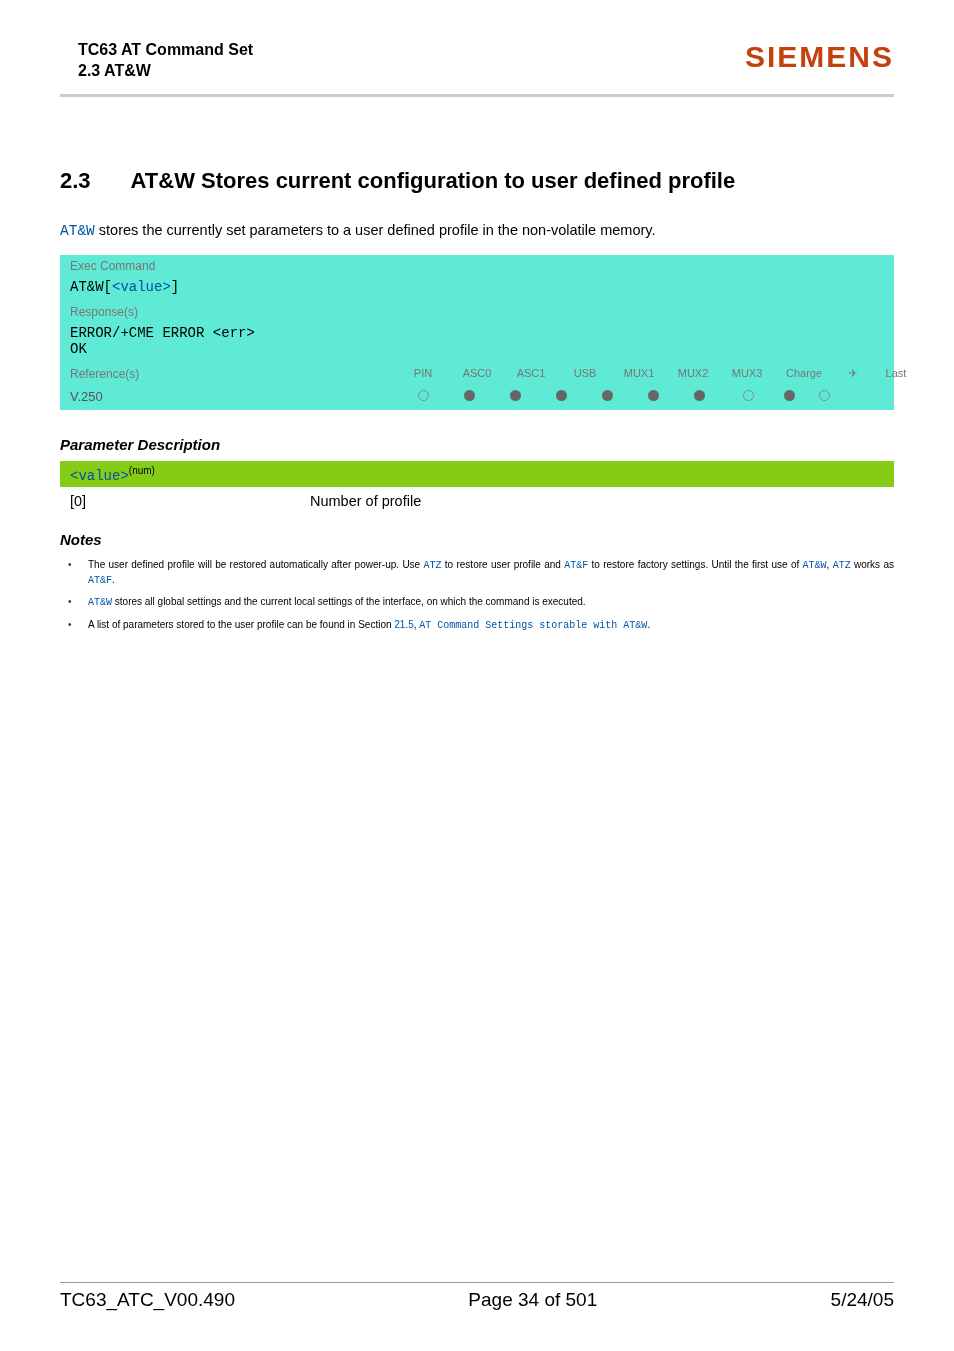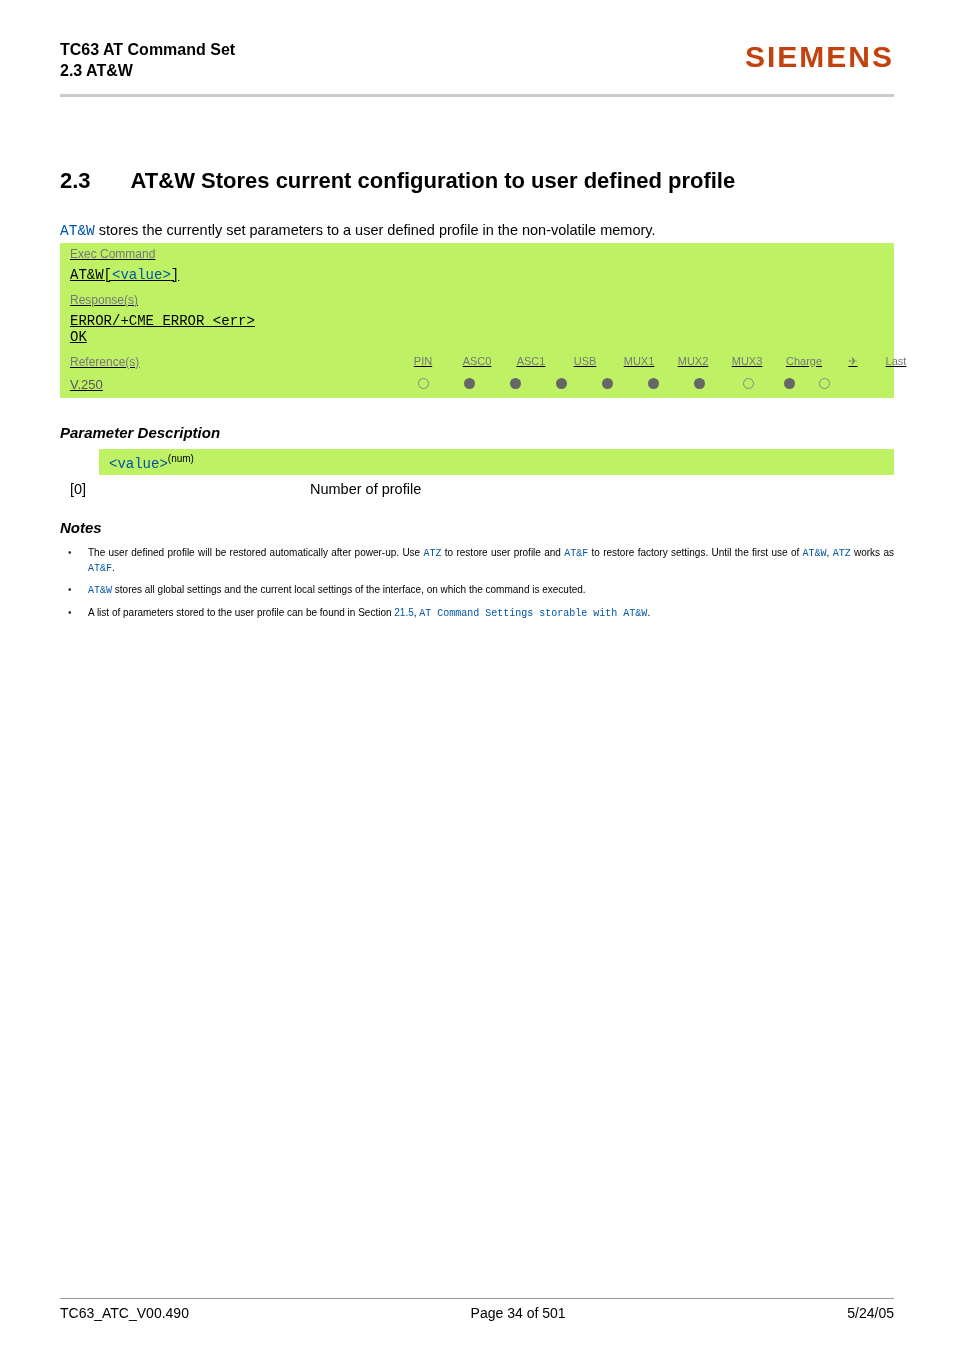--- a/index.html
+++ b/index.html
@@ -1,55 +1,55 @@
 <!DOCTYPE html>
 <html><head>
 <meta charset="utf-8">
 <style>
   * { margin: 0; padding: 0; box-sizing: border-box; }
   html, body { width: 954px; height: 1351px; font-family: Arial, Helvetica, sans-serif; background: #fff; color: #000; }
   .page { width: 954px; height: 1351px; position: relative; padding: 40px 60px 30px 60px; }
-  .header { display: flex; justify-content: space-between; align-items: flex-start; padding-bottom: 8px; }
+  .header { display: flex; justify-content: space-between; align-items: flex-start; padding-bottom: 8px; margin-left: 18px; }
   .header-left { font-size: 16px; font-weight: bold; line-height: 1.3; }
   .brand { font-size: 30px; font-weight: 900; letter-spacing: 2px; color: #c2410c; }
   .hr-thick { height: 3px; background: #ccc; border: none; margin-top: 4px; }
   .section-title { margin-top: 71px; font-size: 22px; font-weight: bold; }
   .section-num { display: inline-block; margin-right: 40px; }
   .intro { margin-top: 28px; font-size: 14.5px; }
   .mono { font-family: "Courier New", Courier, monospace; }
   .link { color: #0054a6; }
   .h3 { margin-top: 22px; font-size: 15px; font-weight: bold; font-style: italic; }
-  .box { background: #bef264; margin-top: 4px; font-size: 13px; text-decoration: underline; }
+  .box { background: #5eead4; margin-top: 16px; font-size: 13px; }
   .box-row { padding: 4px 10px; }
   .box-label { color: #777; font-size: 12px; }
   .box-cmd { font-family: "Courier New", Courier, monospace; font-size: 14px; padding: 2px 10px 6px 10px; }
   .ref-row { display: flex; padding: 4px 10px; font-size: 12px; }
   .ref-left { flex: 0 0 330px; color: #777; }
   .ref-cols { display: flex; gap: 8px; flex: 1; }
   .ref-col { width: 46px; text-align: center; color: #777; font-size: 11px; }
   .ref-col.charge { width: 52px; }
   .ref-col.arrow { width: 30px; }
   .ref-col.last { width: 40px; }
   .dot-row { display: flex; align-items: center; padding: 4px 10px 6px 10px; }
   .dot-left { flex: 0 0 330px; font-size: 13px; color: #555; }
   .dots { display: flex; flex: 1; }
   .dot-cell { width: 46px; text-align: center; }
   .dot-cell.charge { width: 52px; }
   .dot-cell.arrow { width: 30px; }
   .dot-cell.last { width: 40px; }
   .dot-filled { display: inline-block; width: 11px; height: 11px; border-radius: 50%; background: #666; }
   .dot-empty { display: inline-block; width: 11px; height: 11px; border-radius: 50%; border: 1.5px solid #888; }
-  .param-box { background: #bef264; margin-top: 8px; padding: 4px 10px; font-family: "Courier New", Courier, monospace; font-size: 14px; margin-left: 39px; }
+  .param-box { background: #84cc16; margin-top: 8px; padding: 4px 10px; font-family: "Courier New", Courier, monospace; font-size: 14px; }
   .sup { font-size: 10px; vertical-align: super; font-family: Arial, sans-serif; }
   .param-row { display: flex; margin-top: 6px; font-size: 14.5px; }
   .param-key { width: 250px; padding-left: 10px; }
   .notes-list { margin-top: 10px; padding-left: 18px; font-size: 10px; text-align: justify; }
   .notes-list li { margin-bottom: 8px; list-style: none; position: relative; padding-left: 10px; line-height: 1.35; }
   .notes-list li::before { content: "•"; position: absolute; left: -10px; color: #333; }
-  .footer { position: absolute; bottom: 30px; left: 60px; right: 60px; font-size: 14px; }
+  .footer { position: absolute; bottom: 40px; left: 60px; right: 60px; font-size: 19px; }
   .footer-hr { height: 1px; background: #999; border: none; margin-bottom: 6px; }
   .footer-row { display: flex; justify-content: space-between; }
 </style>
 </head>
 <body>
 
 <div class="page">
 
   <div class="header">
     <div class="header-left">

